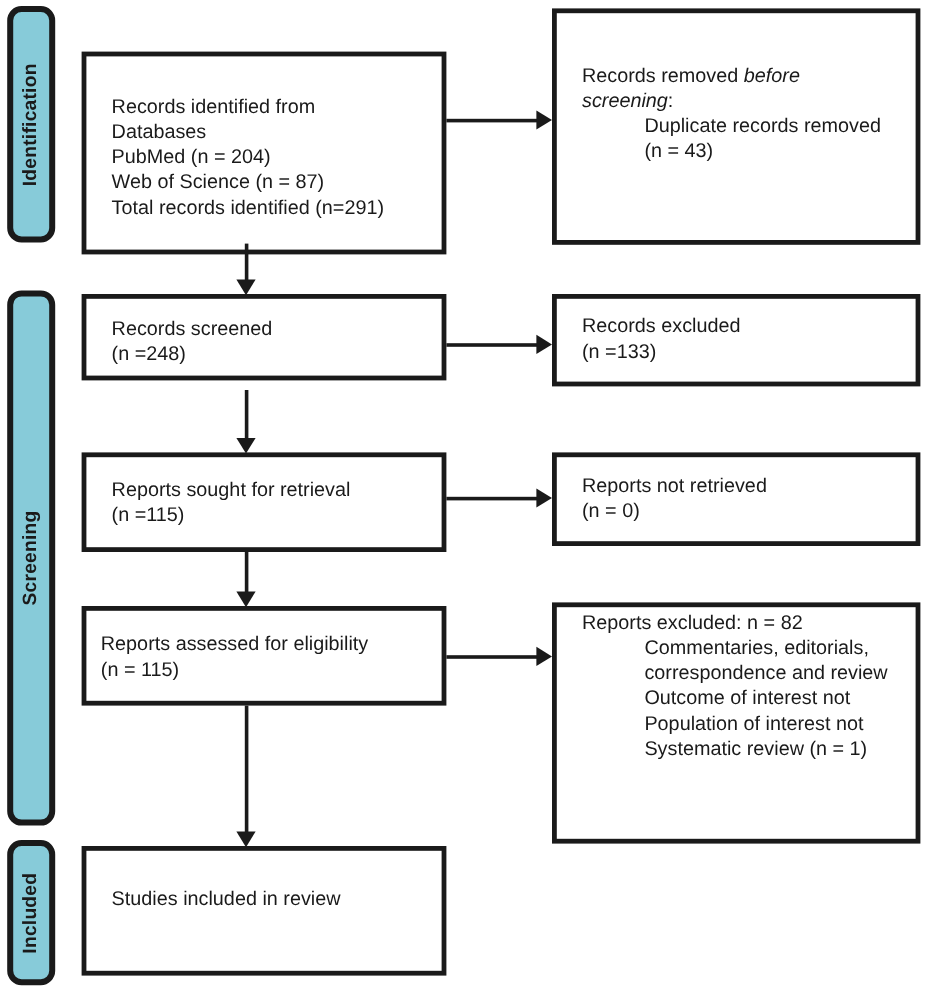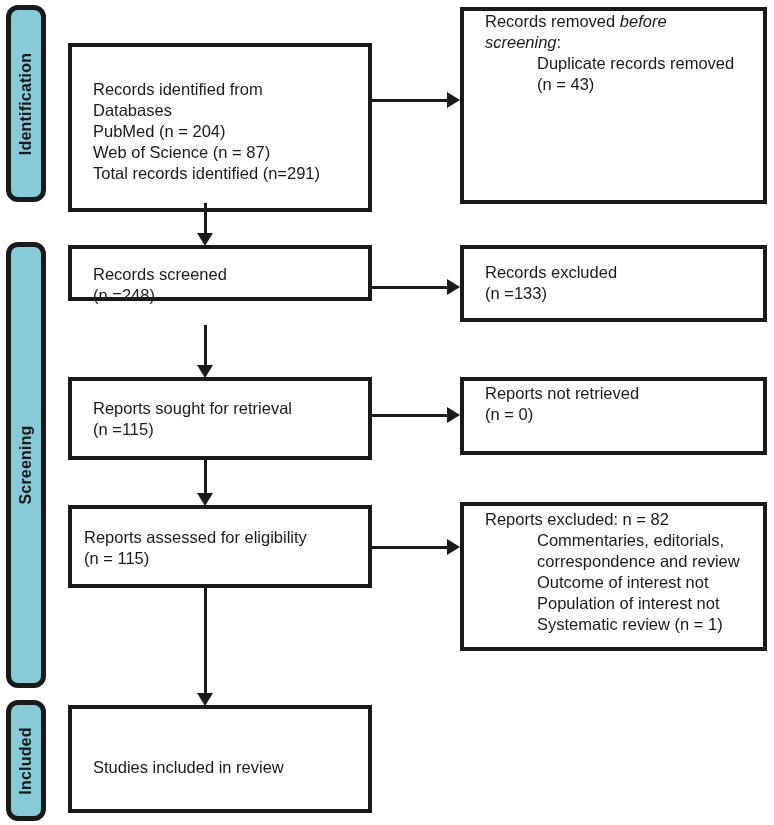--- a/index.html
+++ b/index.html
@@ -90,21 +90,21 @@
   <div class="fbox col-left" style="top:7px; height:169px;margin-top:36px;">
     <div class="pad" style="padding-top:32px;">
       <div>Records identified from</div>
       <div>Databases</div>
       <div>PubMed (n = 204)</div>
       <div>Web of Science (n = 87)</div>
       <div>Total records identified (n=291)</div>
     </div>
   </div>
 
-  <div class="fbox col-left" style="top:245px; height:56px;">
+  <div class="fbox col-left" style="top:245px; height:72px;">
     <div class="pad" style="padding-top:15px;">
       <div>Records screened</div>
       <div>(n =248)</div>
     </div>
   </div>
 
   <div class="fbox col-left" style="top:377px; height:83px;">
     <div class="pad" style="padding-top:17px;">
       <div>Reports sought for retrieval</div>
       <div>(n =115)</div>
@@ -112,49 +112,49 @@
   </div>
 
   <div class="fbox col-left" style="top:505px; height:83px;">
     <div class="pad" style="padding-top:18px;padding-left:12px;">
       <div>Reports assessed for eligibility</div>
       <div>(n = 115)</div>
     </div>
   </div>
 
   <div class="fbox col-left" style="top:705px; height:108px;">
-    <div class="pad" style="padding-top:30px;margin-top:18px;">
+    <div class="pad" style="padding-top:30px;">
       <div>Studies included in review</div>
     </div>
   </div>
 
   <div class="fbox col-right" style="top:7px; height:197px;">
-    <div class="pad" style="">
+    <div class="pad" style="padding-top:42px;">
       <div><span>Records removed </span><span class="it">before</span></div>
       <div><span class="it">screening</span><span>:</span></div>
       <div class="indent">Duplicate records removed</div>
       <div class="indent">(n = 43)</div>
     </div>
   </div>
 
   <div class="fbox col-right" style="top:245px; height:77px;">
     <div class="pad" style="padding-top:13px;">
       <div>Records excluded</div>
       <div>(n =133)</div>
     </div>
   </div>
 
   <div class="fbox col-right" style="top:377px; height:78px;">
-    <div class="pad" style="padding-top:2px;">
+    <div class="pad" style="padding-top:14px;">
       <div>Reports not retrieved</div>
       <div>(n = 0)</div>
     </div>
   </div>
 
-  <div class="fbox col-right" style="top:502px; height:149px;">
+  <div class="fbox col-right" style="top:502px; height:201px;">
     <div class="pad" style="padding-top:3px;">
       <div>Reports excluded: n = 82</div>
       <div class="indent">Commentaries, editorials,</div>
       <div class="indent">correspondence and review</div>
       <div class="indent">Outcome of interest not</div>
       <div class="indent">Population of interest not</div>
       <div class="indent">Systematic review (n = 1)</div>
     </div>
   </div>
 

